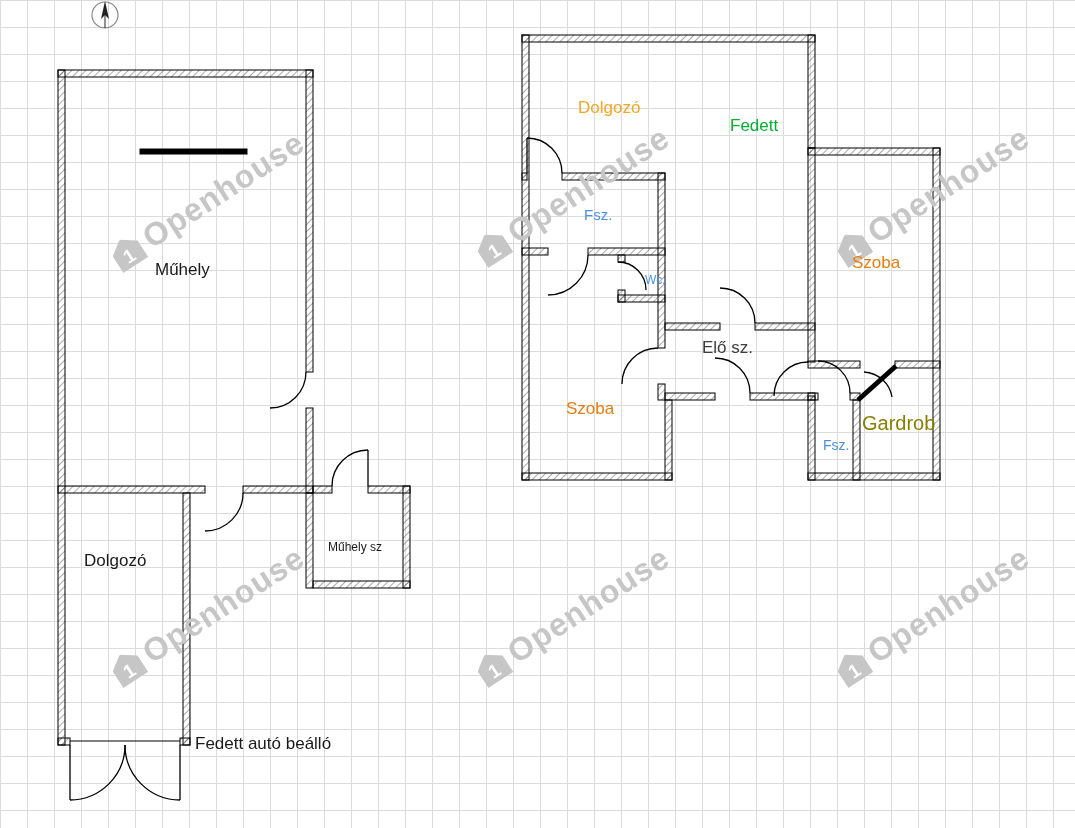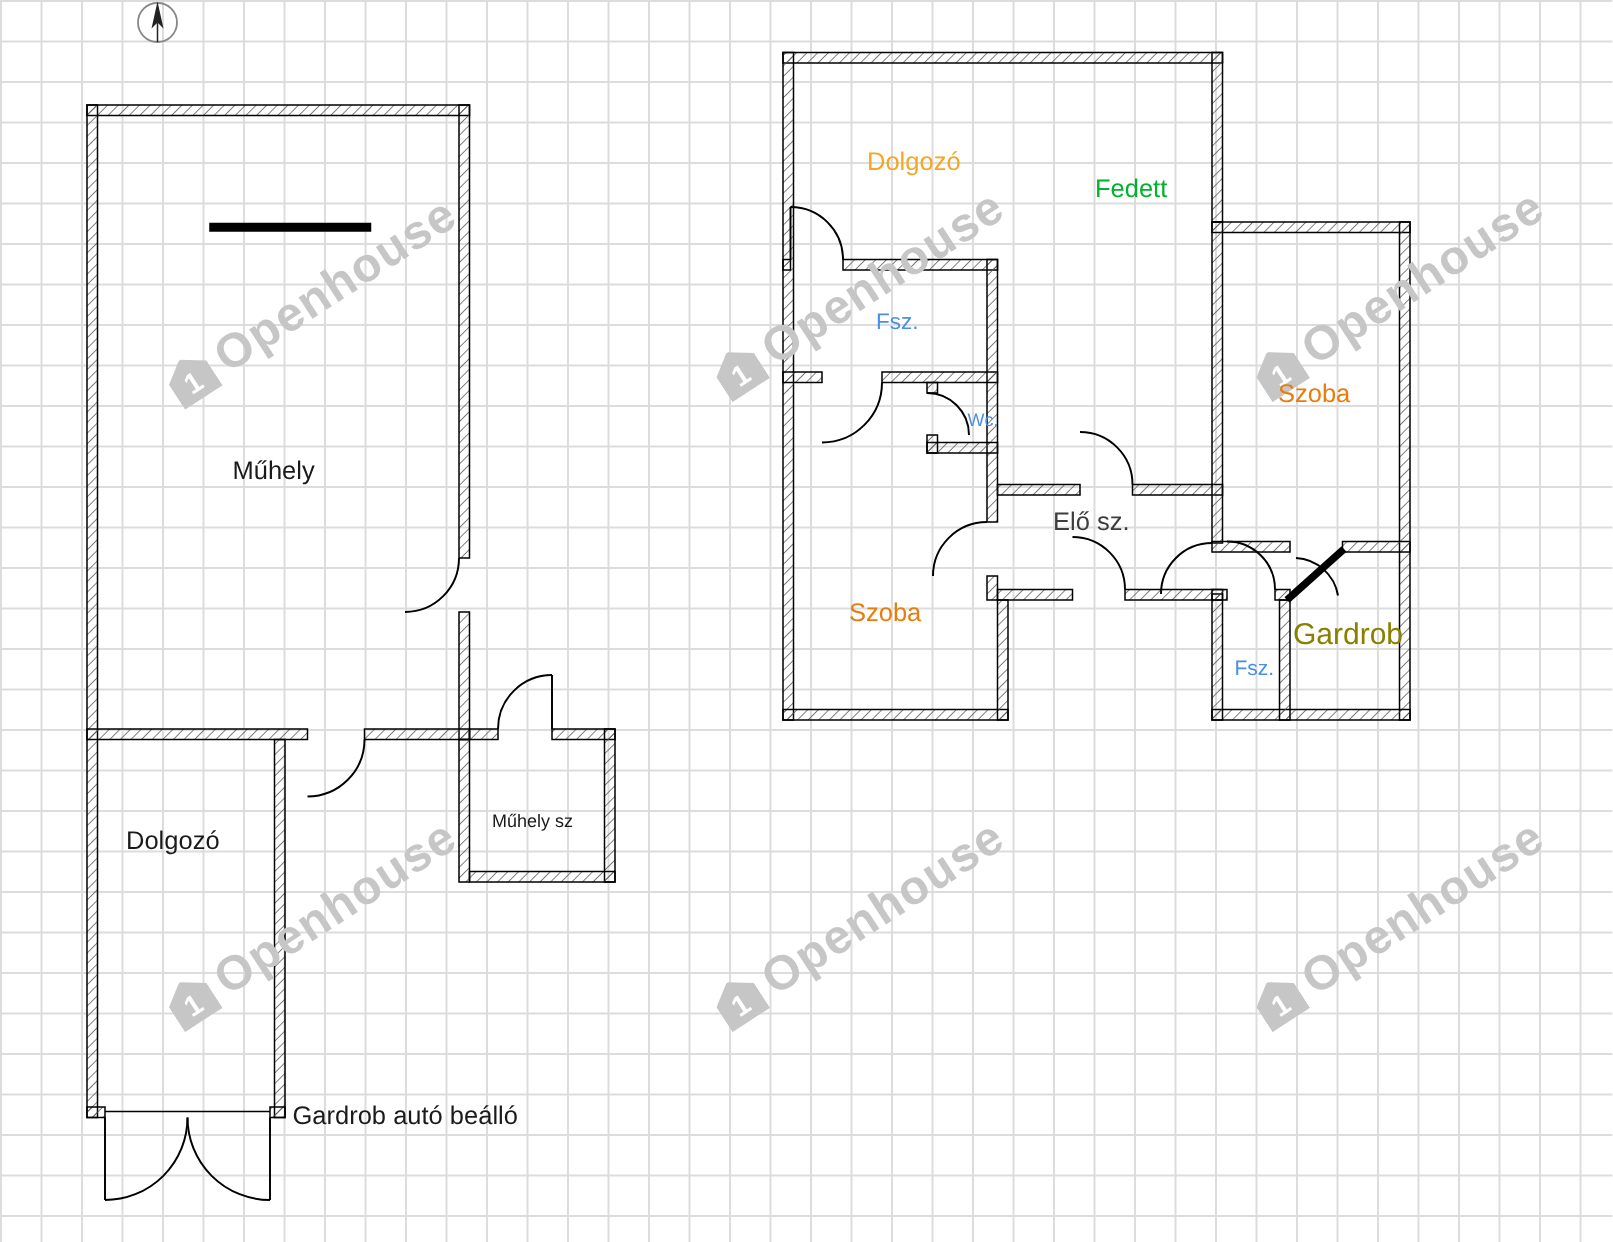--- a/index.html
+++ b/index.html
@@ -135,24 +135,24 @@
   </div>
   <div class="wm" style="left:470px;top:660px;">
     <span class="wm-logo">1</span>
     <span>Openhouse</span>
   </div>
   <div class="wm" style="left:830px;top:660px;">
     <span class="wm-logo">1</span>
     <span>Openhouse</span>
   </div>
 
-  <div class="label" style="left: 155px; top: 260px; color: rgb(26, 26, 26); margin-top: 44px;">Műhely</div>
+  <div class="label" style="left: 155px; top: 260px; color: rgb(26, 26, 26);">Műhely</div>
   <div class="label" style="left: 84px; top: 551px; color: rgb(26, 26, 26);">Dolgozó</div>
   <div class="label f12" style="left: 328px; top: 540px; color: rgb(26, 26, 26);">Műhely sz</div>
-  <div class="label" style="left: 195px; top: 734px; color: rgb(26, 26, 26);">Gardrob autó beálló</div>
+  <div class="label" style="left: 195px; top: 734px; color: rgb(26, 26, 26);">Fedett autó beálló</div>
   <div class="label" style="left: 578px; top: 98px; color: rgb(245, 166, 35);">Dolgozó</div>
   <div class="label" style="left: 730px; top: 116px; color: rgb(0, 178, 45);">Fedett</div>
   <div class="label f15" style="left: 584px; top: 206px; color: rgb(74, 144, 226);">Fsz.</div>
   <div class="label f12" style="left: 645px; top: 273px; color: rgb(74, 144, 226);">Wc.</div>
   <div class="label" style="left: 566px; top: 399px; color: rgb(232, 125, 13);">Szoba</div>
   <div class="label" style="left: 702px; top: 338px; color: rgb(61, 61, 61);">Elő sz.</div>
   <div class="label" style="left: 852px; top: 253px; color: rgb(232, 125, 13);">Szoba</div>
   <div class="label f16" style="left: 862px; top: 412px; color: rgb(138, 128, 0);">Gardrob</div>
   <div class="label f14" style="left: 823px; top: 437px; color: rgb(74, 144, 226);">Fsz.</div>
 

